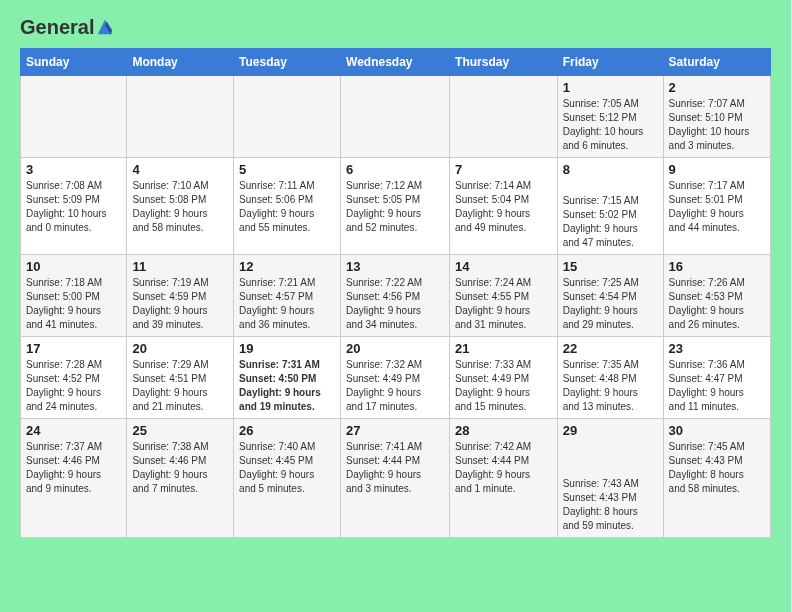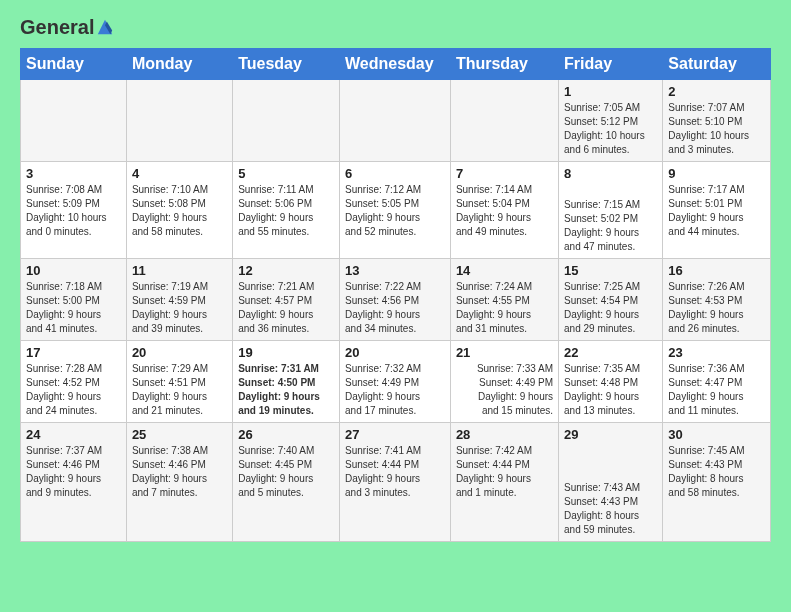--- a/index.html
+++ b/index.html
@@ -55,21 +55,21 @@
     .calendar {
       width: 100%;
       border-collapse: collapse;
       font-size: 11px;
     }
     .calendar th {
       background: #3a7bd5;
       color: #fff;
       text-align: left;
       padding: 6px 5px;
-      font-size: 16px;
+      font-size: 12px;
       font-weight: bold;
       border: 1px solid #3a7bd5;
     }
     .calendar td {
       border: 1px solid #ccc;
       vertical-align: top;
       padding: 4px 5px;
       width: 113px;
       min-height: 70px;
       height: 80px;
@@ -279,21 +279,21 @@
           </td>
           <td>
             <span class="day-num">20</span>
             <div class="day-info" style="white-space: pre-line;">Sunrise: 7:32 AM
 Sunset: 4:49 PM
 Daylight: 9 hours
 and 17 minutes.</div>
           </td>
           <td>
             <span class="day-num">21</span>
-            <div class="day-info" style="white-space: pre-line; text-align: right;">Sunrise: 7:33 AM
+            <div class="day-info" style="white-space: pre-line;">Sunrise: 7:33 AM
 Sunset: 4:49 PM
 Daylight: 9 hours
 and 15 minutes.</div>
           </td>
           <td>
             <span class="day-num">22</span>
             <div class="day-info" style="white-space: pre-line;">Sunrise: 7:35 AM
 Sunset: 4:48 PM
 Daylight: 9 hours
 and 13 minutes.</div>

